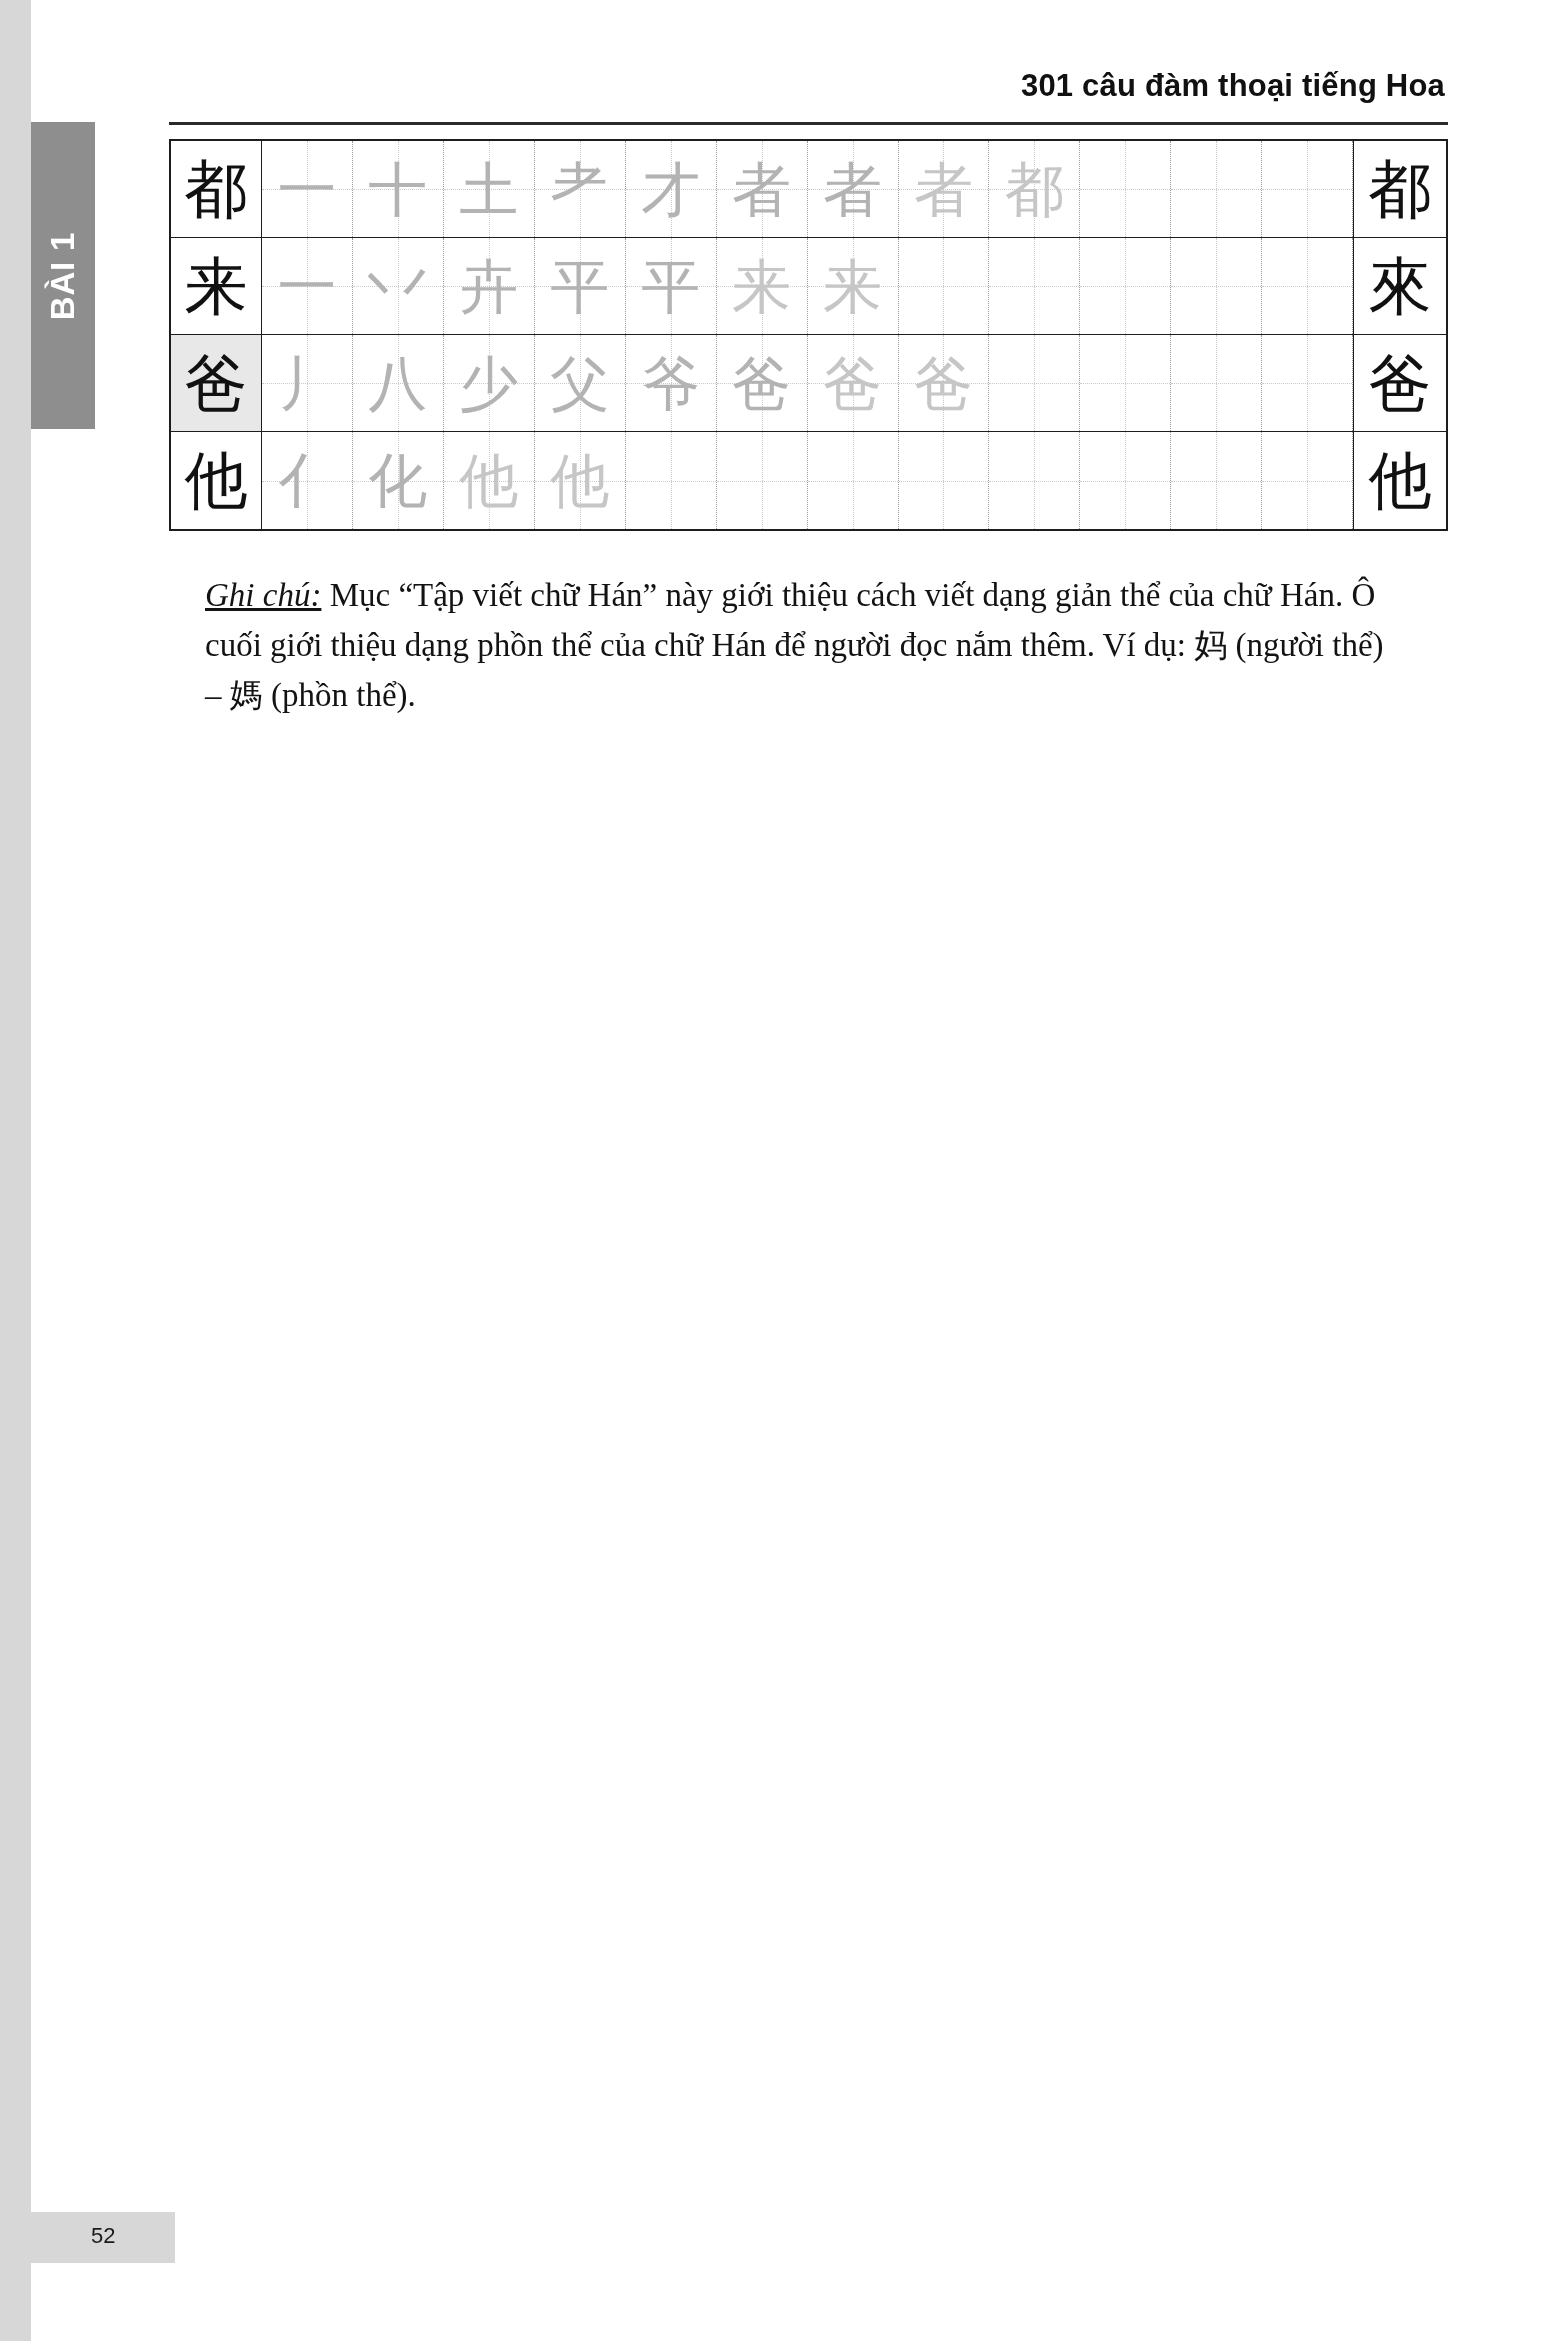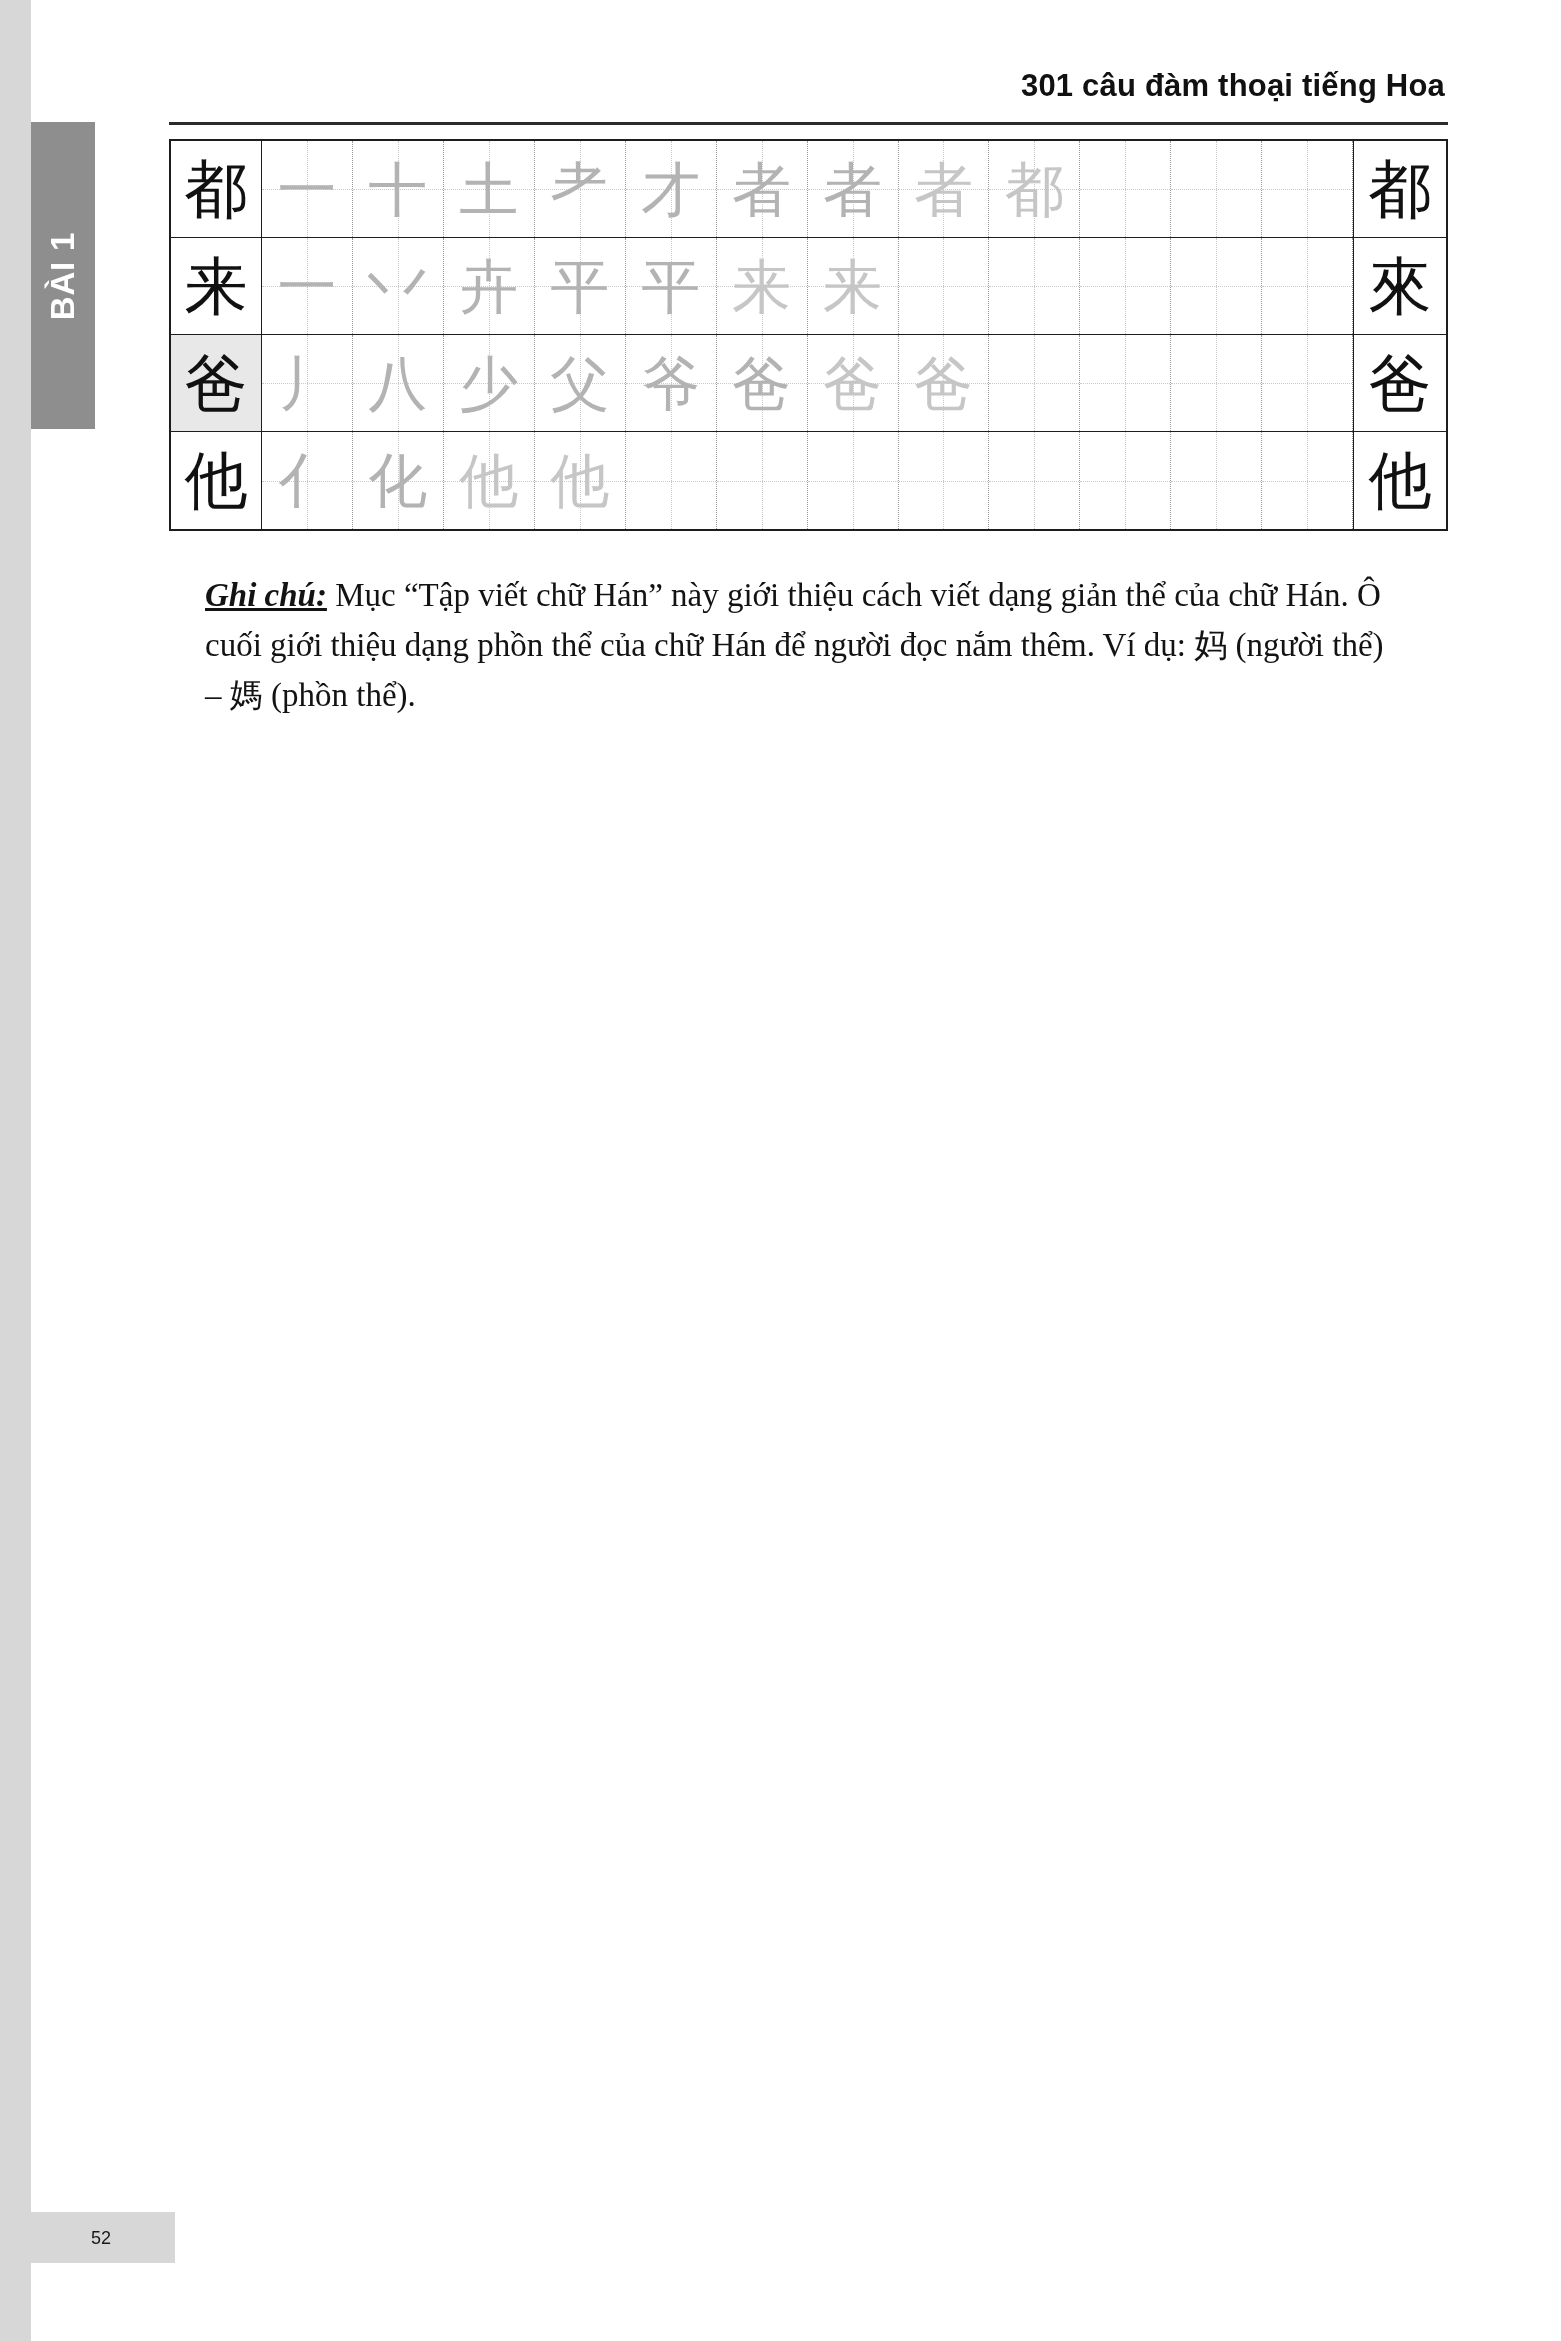--- a/index.html
+++ b/index.html
@@ -148,21 +148,21 @@
     left: 205px;
     top: 570px;
     width: 1198px;
     font-family: "Liberation Serif", serif;
     font-size: 33px;
     line-height: 1.52;
     color: #131313;
     text-align: left;
   }
   .note-label {
-    font-weight: bold;
+    font-weight: normal;
     font-style: italic;
     text-decoration: underline;
     font-family: "Liberation Serif", serif;
   }
   .note-han {
     font-family: "DejaVu Serif", serif;
     font-size: 33px;
   }
 
   
@@ -171,21 +171,21 @@
     left: 0;
     bottom: 79px;
     width: 175px;
     height: 51px;
     background: #d7d7d7;
   }
   .page-number {
     position: absolute;
     left: 91px;
     bottom: 93px;
-    font-size: 18px;
+    font-size: 22px;
     color: #1a1a1a;
     font-family: "Liberation Sans", sans-serif;
   }
 </style>
 </head>
 <body>
 
 <div class="page-left-strip"></div>
 
 <div class="lesson-tab">

